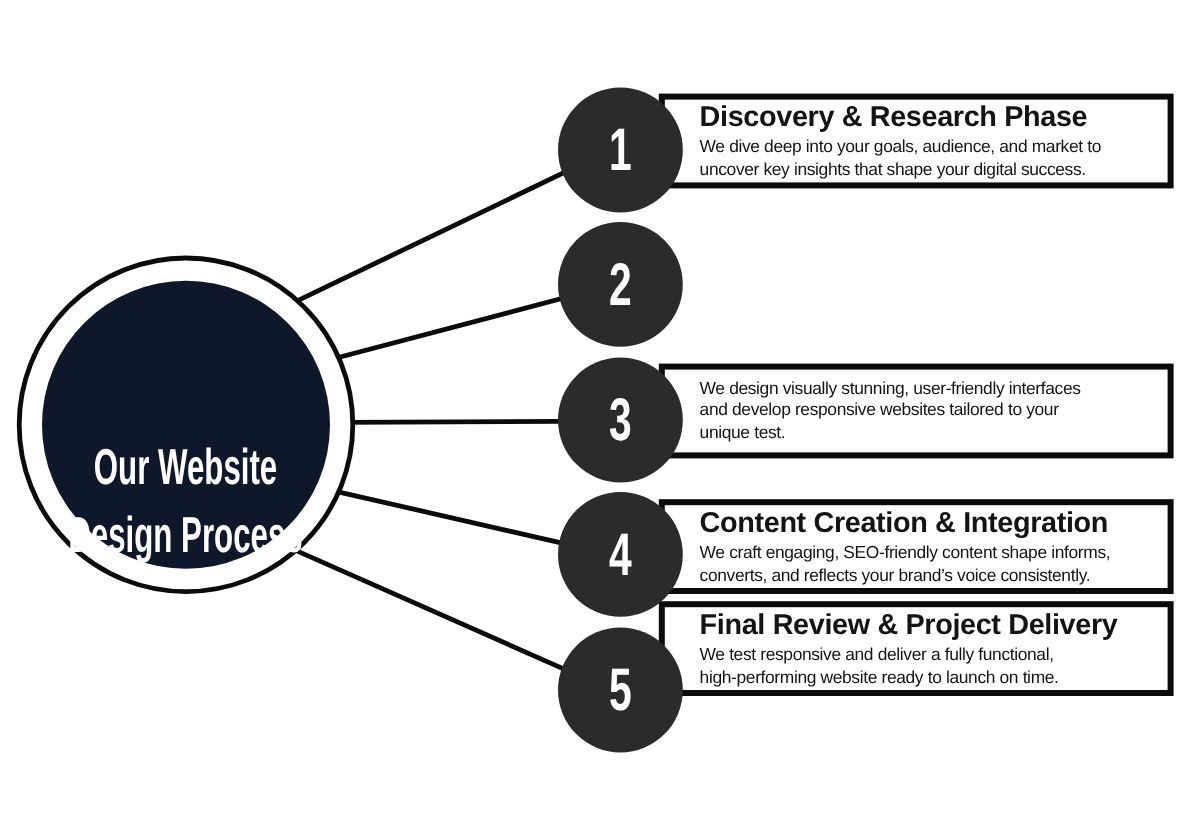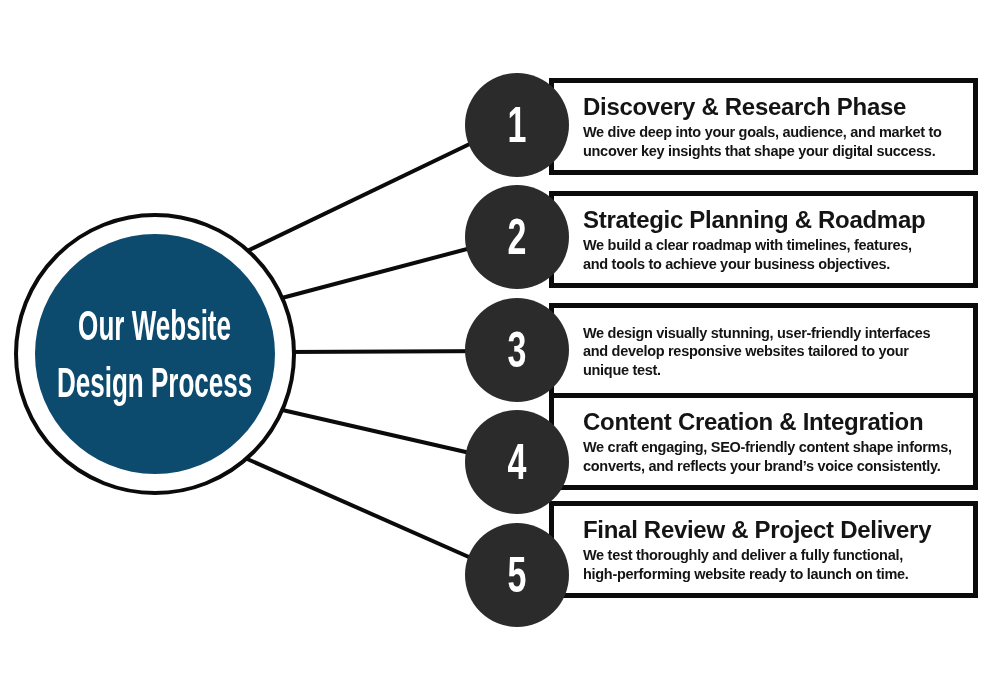--- a/index.html
+++ b/index.html
@@ -35,42 +35,42 @@
     background: #ffffff;
     z-index: 4;
     display: flex;
     align-items: center;
     justify-content: center;
   }
   .hub-inner {
     width: 240px;
     height: 240px;
     border-radius: 50%;
-    background: #0c4a6e;
+    background: #0f172a;
     display: flex;
-    align-items: center;
+    align-items: flex-end;
     justify-content: center;
   }
   .hub-text {
     color: #ffffff;
     font-weight: 700;
     font-size: 42px;
     line-height: 57px;
     text-align: center;
     transform: scaleX(0.62);
     transform-origin: center;
     white-space: nowrap;
   }
   .hub-text span { display: block; }
   
   .card {
     position: absolute;
     left: 549px;
     width: 429px;
-    height: 97px;
+    height: 79px;
     box-sizing: border-box;
     border: 5px solid #0b0b0b;
     background: #ffffff;
     z-index: 2;
     display: flex;
     flex-direction: column;
     justify-content: center;
     padding: 0 14px 0 29px;
   }
   .card h2 {
@@ -80,21 +80,21 @@
     letter-spacing: -0.3px;
     font-weight: 700;
     color: #141414;
     white-space: nowrap;
   }
   .card p {
     margin: 0;
     font-size: 14.5px;
     line-height: 18.5px;
     letter-spacing: -0.3px;
-    font-weight: 700;
+    font-weight: 400;
     color: #141414;
     white-space: pre;
   }
   
   .badge {
     position: absolute;
     left: 465px;
     width: 104px;
     height: 104px;
     border-radius: 50%;
@@ -123,38 +123,33 @@
     <line x1="285" y1="352" x2="505" y2="351" stroke="#0b0b0b" stroke-width="4"></line>
     <line x1="278" y1="409" x2="505" y2="461" stroke="#0b0b0b" stroke-width="4"></line>
     <line x1="245" y1="458" x2="505" y2="573" stroke="#0b0b0b" stroke-width="4"></line>
   </svg>
 
   <div class="card" style="top:78px">
     <h2>Discovery &amp; Research Phase</h2>
     <p>We dive deep into your goals, audience, and market to
 uncover key insights that shape your digital success.</p>
   </div>
-  <div class="card" style="top:191px">
-    <h2>Strategic Planning &amp; Roadmap</h2>
-    <p>We build a clear roadmap with timelines, features,
-and tools to achieve your business objectives.</p>
-  </div>
   <div class="card" style="top:303px">
     <p>We design visually stunning, user-friendly interfaces
 and develop responsive websites tailored to your
 unique test.</p>
   </div>
-  <div class="card" style="top:393px">
+  <div class="card" style="top:416px">
     <h2>Content Creation &amp; Integration</h2>
     <p>We craft engaging, SEO-friendly content shape informs,
 converts, and reflects your brand’s voice consistently.</p>
   </div>
   <div class="card" style="top:501px">
     <h2>Final Review &amp; Project Delivery</h2>
-    <p>We test thoroughly and deliver a fully functional,
+    <p>We test responsive and deliver a fully functional,
 high-performing website ready to launch on time.</p>
   </div>
 
   <div class="badge" style="top:73px">
     <span class="num">1</span>
   </div>
   <div class="badge" style="top:185px">
     <span class="num">2</span>
   </div>
   <div class="badge" style="top:298px">

